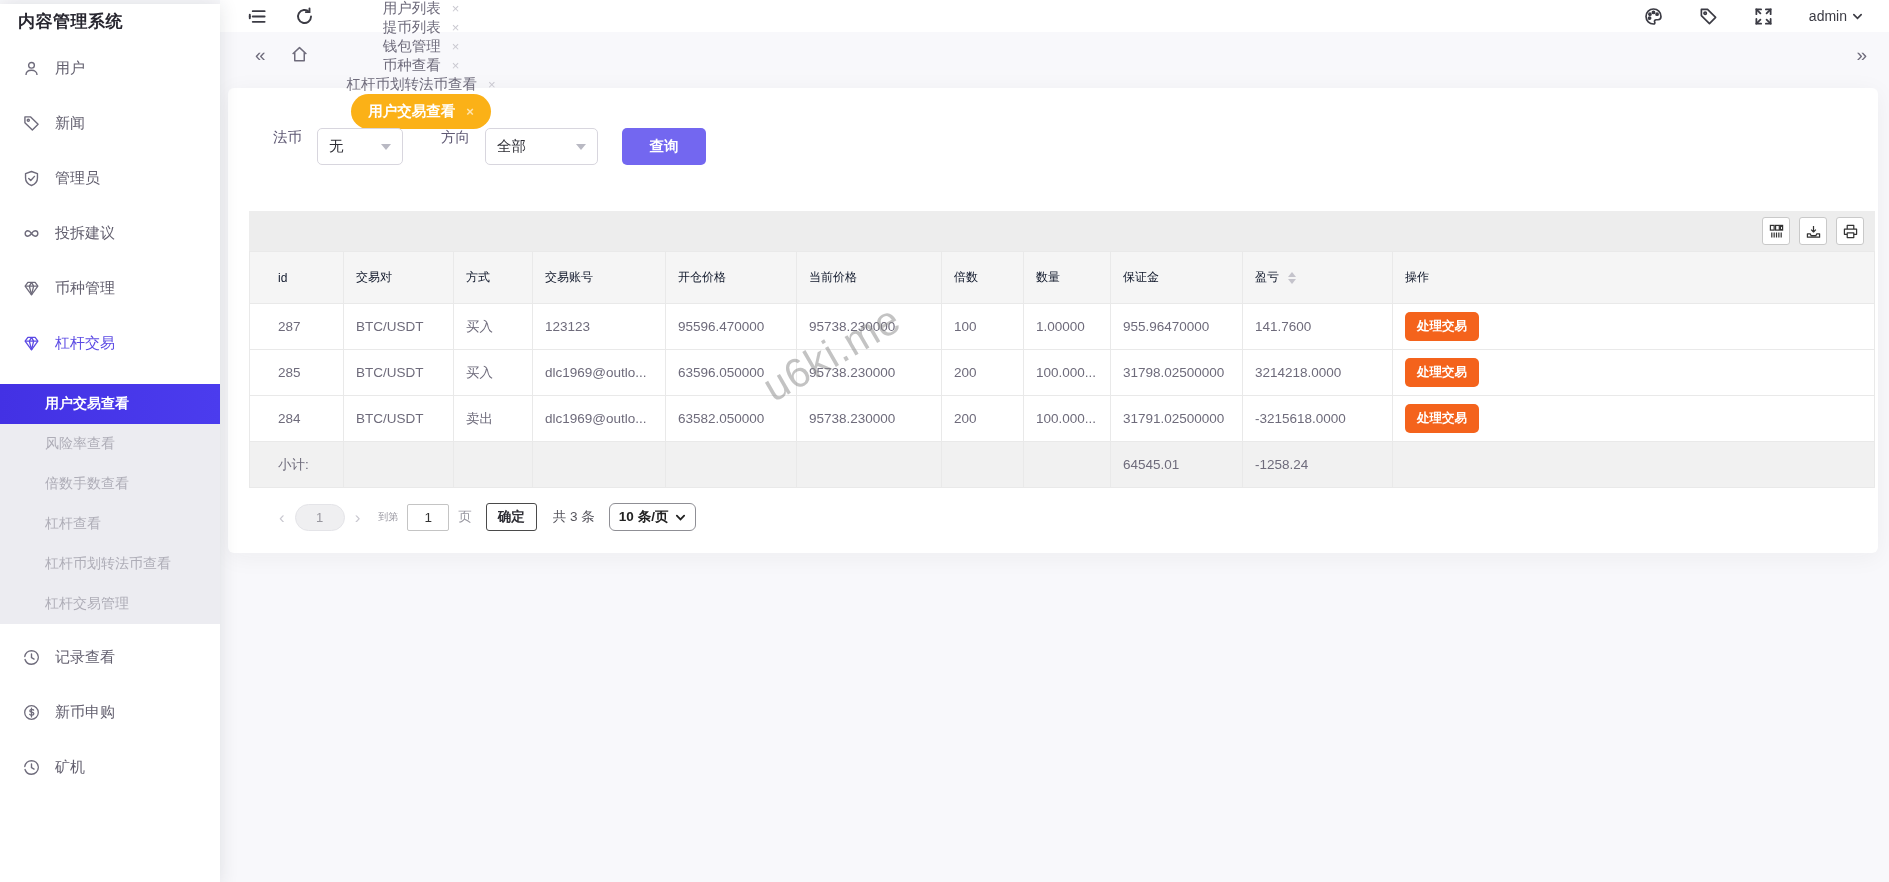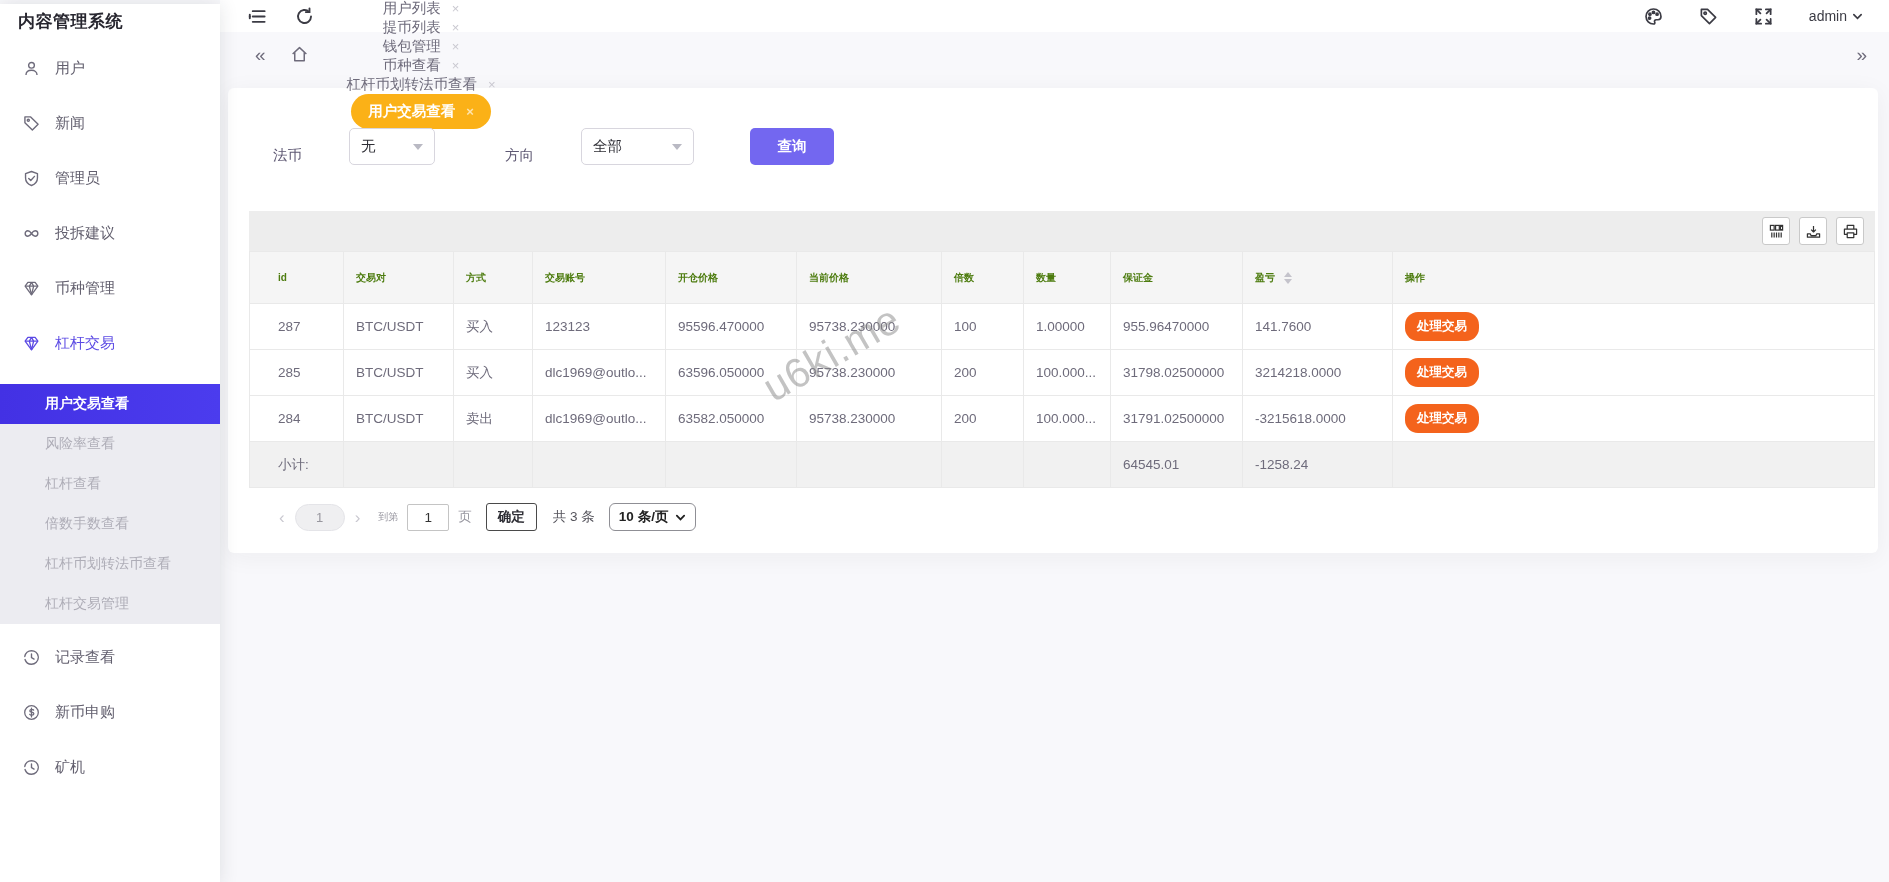--- a/index.html
+++ b/index.html
@@ -43,21 +43,21 @@
   .tab { display:flex; align-items:center; margin-left:26px; color:#6e6b7b; font-size:14.5px; cursor:pointer; }
   .tab .x { margin-left:11px; color:#c9c8d0; font-size:13px; }
   .tab.active { background:#fbb117; border-radius:18px; padding:8px 17px; color:#fff; font-weight:bold; }
   .tab.active .x { color:rgba(255,255,255,.65); }
   .tabbar .right { margin-left:auto; }
 
   
   .card { margin:12px 11px 0 8px; width:1650px; background:#fff; border-radius:6px;
     box-shadow:0 4px 24px rgba(34,41,47,.05); padding-bottom:22px; }
 
-  .filters { display:flex; align-items:flex-end; padding:40px 0 0 45px;gap:32px; }
+  .filters { display:flex; align-items:flex-start; padding:40px 0 0 45px; }
   .f-label { font-size:14.5px; color:#5e5873; margin-right:15px; }
   .f-select { height:37px; border:1px solid #d8d6de; border-radius:5px; background:#fff;
     display:flex; align-items:center; justify-content:space-between; padding:0 11px;
     color:#2f2f36; font-size:14.5px; cursor:pointer; }
   .f-select .caret { width:0; height:0; border-left:5px solid transparent; border-right:5px solid transparent;
     border-top:6px solid #b9b9c3; margin-left:14px; }
   .sel-fiat { width:86px; }
   .sel-dir { width:113px; margin-right:0; }
   .gap1 { margin-left:38px; }
   .btn-query { margin-left:24px; width:84px; height:37px; background:#7367f0; color:#fff; border:none;
@@ -65,29 +65,29 @@
 
   .table-area { margin:46px 3px 0 21px; }
   .toolbar { height:40px; background:#ededed; display:flex; align-items:center; justify-content:flex-end;
     padding-right:11px; }
   .tool-btn { width:28px; height:28px; background:#fff; border:1px solid #c9c9c9; border-radius:3px;
     margin-left:9px; display:flex; align-items:center; justify-content:center; color:#333; cursor:pointer; }
   .tool-btn svg { width:15px; height:15px; }
 
   table { width:100%; border-collapse:collapse; table-layout:fixed; }
   th, td { border:1px solid #e9e9e9; text-align:left; font-weight:normal; overflow:hidden; white-space:nowrap; }
-  th { height:52px; background:#f5f5f5; color:#4d7c0f; font-size:10px; padding-left:12px;font-weight:bold; }
+  th { height:52px; background:#f5f5f5; color:#0f172a; font-size:12px; padding-left:12px; }
   td { height:46px; color:#6e6b7b; font-size:13.5px; padding-left:12px; background:#fff; }
   th:first-child, td:first-child { padding-left:28px; }
   tr.subtotal td { background:#f1f1f1; }
   .sort { display:inline-flex; flex-direction:column; margin-left:9px; vertical-align:middle; }
   .sort i { display:block; width:0; height:0; border-left:4px solid transparent; border-right:4px solid transparent; }
   .sort .up { border-bottom:5px solid #c4c3cb; margin-bottom:2px; }
   .sort .dn { border-top:5px solid #c4c3cb; }
-  .btn-action { background:#f4631c; color:#fff; border:none; border-radius:13px; padding:6px 12px;
+  .btn-action { background:#f4631c; color:#fff; border:none; border-radius:5px; padding:6px 12px;
     font-size:12.5px; font-weight:bold; cursor:pointer; font-family:inherit; }
 
   .pagination { display:flex; align-items:center; margin:15px 0 0 21px; padding-left:9px; color:#9a99a2; }
   .pg-arrow { font-size:17px; color:#c9c8d0; cursor:pointer; line-height:1; }
   .pg-page { width:50px; height:27px; background:#efeff1; border:1px solid #e4e4e8; border-radius:14px;
     display:flex; align-items:center; justify-content:center; color:#98979f; margin:0 10px; cursor:pointer; }
   .pg-goto-label { margin-left:18px; font-size:10px; }
   .pg-input { width:42px; height:27px; border:1px solid #c4c4c4; border-radius:2px; text-align:center;
     margin:0 9px; font-size:13.5px; color:#333; font-family:inherit; }
   .pg-unit { font-size:13.5px; }
@@ -157,22 +157,22 @@
           <svg viewBox="0 0 16 16" fill="none" stroke="currentColor" stroke-width="1.2" stroke-linejoin="round">
             <path d="M4.6 2.2h6.8l2.6 3.6L8 14 2 5.8z"></path>
             <path d="M2 5.8h12M8 2.2L6 5.8 8 14M8 2.2l2 3.6L8 14"></path>
           </svg>
         </span>
         <span>杠杆交易</span>
       </div>
       <div class="submenu">
         <div class="submenu-item active">用户交易查看</div>
         <div class="submenu-item">风险率查看</div>
+        <div class="submenu-item">倍数手数查看</div>
         <div class="submenu-item">杠杆查看</div>
-        <div class="submenu-item">倍数手数查看</div>
         <div class="submenu-item">杠杆币划转法币查看</div>
         <div class="submenu-item">杠杆交易管理</div>
       </div>
       <div class="side-item menu-after">
         <span class="ic">
           <svg viewBox="0 0 16 16" fill="none" stroke="currentColor" stroke-width="1.3" stroke-linecap="round">
             <circle cx="8" cy="8" r="6.4" stroke-dasharray="18 3"></circle>
             <path d="M8 4.6V8l2.4 1.5"></path>
           </svg>
         </span>

